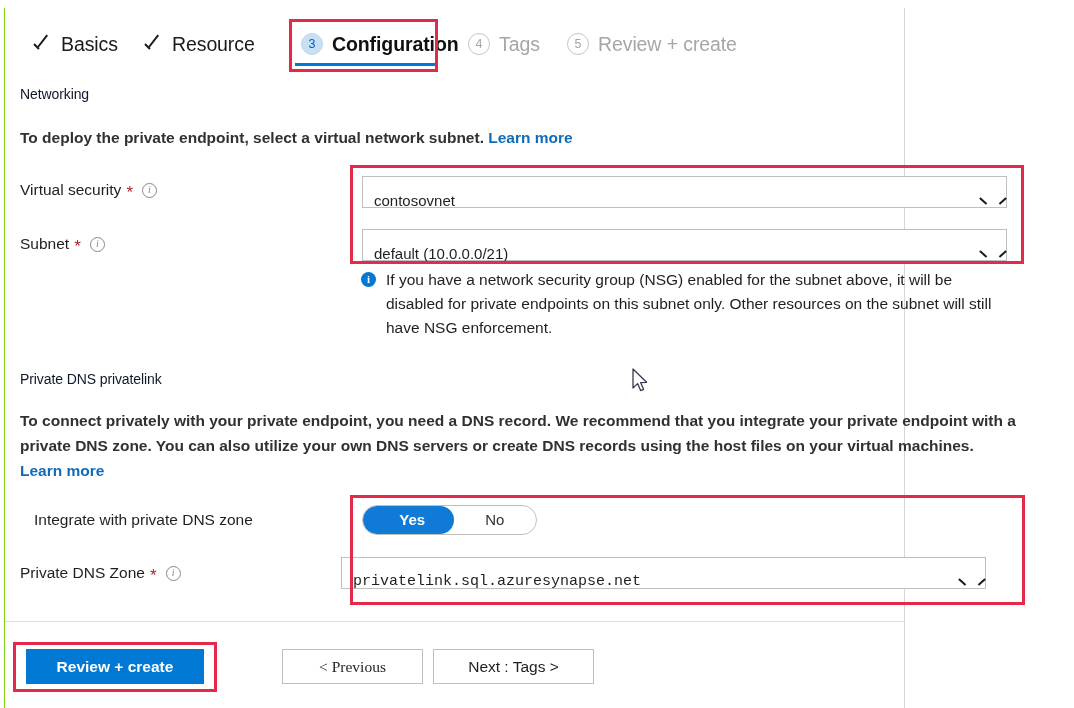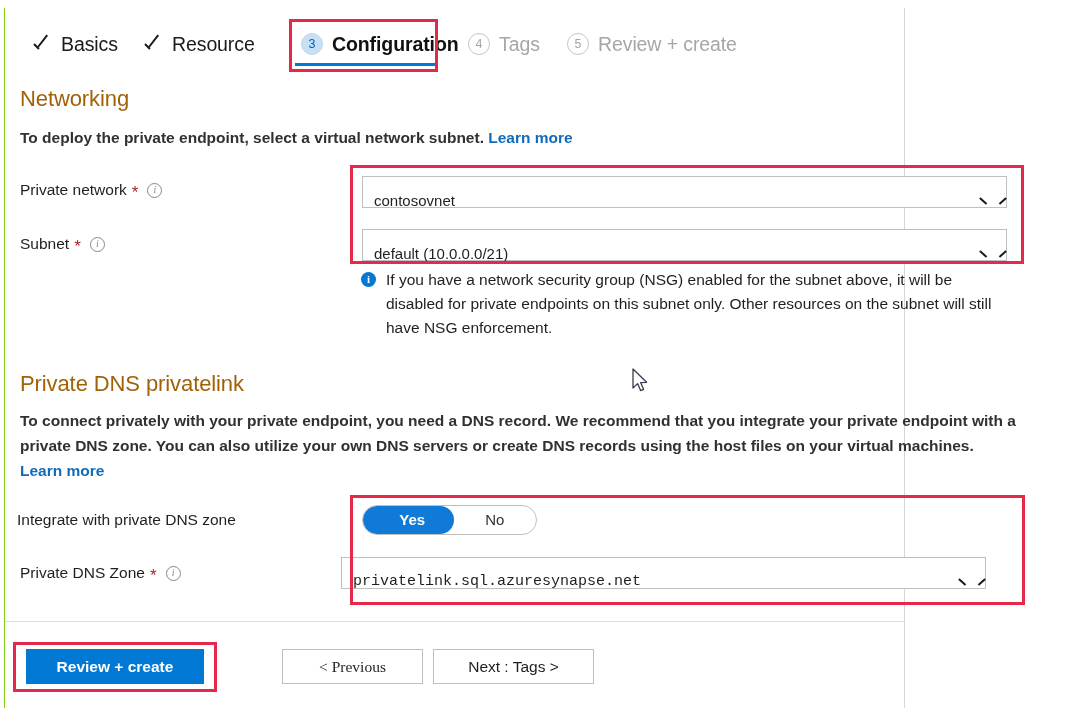--- a/index.html
+++ b/index.html
@@ -103,22 +103,22 @@
   
   .redbox {
     position: absolute;
     border: 3px solid #e4294b;
     pointer-events: none;
   }
 
   
   .section-heading {
     position: absolute;
-    font-size: 22px;
-    color: #a16207;
+    font-size: 14px;
+    color: #0f172a;
     letter-spacing: -0.1px;
     white-space: nowrap;
   }
   .body-text {
     position: absolute;
     font-size: 15.5px;
     color: #323130;
     line-height: 25px;
     font-weight: bold;
   }
@@ -322,21 +322,21 @@
   <div class="redbox" style="left:284px; top:11px; width:149px; height:53px;"></div>
 
   <div class="section-heading" style="left:15px; top:78px;">Networking</div>
 
   <div class="body-text" style="left:15px; top:117px; width:700px;">
     <span>To deploy the private endpoint, select a virtual network subnet.</span>
     <a class="learn" href="#">Learn more</a>
   </div>
 
   <div class="field-label" style="left:15px; top:173px;">
-    <span>Private network</span>
+    <span>Virtual security</span>
     <span class="req">*</span>
     <span class="infoicon">i</span>
   </div>
   <div class="dropdown" style="left:357px; top:168px; width:645px;">
     <span class="dd-value">contosovnet</span>
     <span class="chev"></span>
   </div>
 
   <div class="field-label" style="left:15px; top:227px;">
     <span>Subnet</span>
@@ -355,21 +355,21 @@
     <span class="itext">If you have a network security group (NSG) enabled for the subnet above, it will be disabled for private endpoints on this subnet only. Other resources on the subnet will still have NSG enforcement.</span>
   </div>
 
   <div class="section-heading" style="left:15px; top:363px;">Private DNS privatelink</div>
 
   <div class="body-text" style="left:15px; top:400px; width:1000px;">
     <span>To connect privately with your private endpoint, you need a DNS record. We recommend that you integrate your private endpoint with a private DNS zone. You can also utilize your own DNS servers or create DNS records using the host files on your virtual machines.</span>
     <a class="learn" href="#">Learn more</a>
   </div>
 
-  <div class="field-label" style="left:12px; top:503px;">
+  <div class="field-label" style="left:29px; top:503px;">
     <span>Integrate with private DNS zone</span>
   </div>
   <div id="dns-toggle">
     <div class="opt sel">Yes</div>
     <div class="opt unsel">No</div>
   </div>
 
   <div class="field-label" style="left:15px; top:556px;">
     <span>Private DNS Zone</span>
     <span class="req">*</span>

